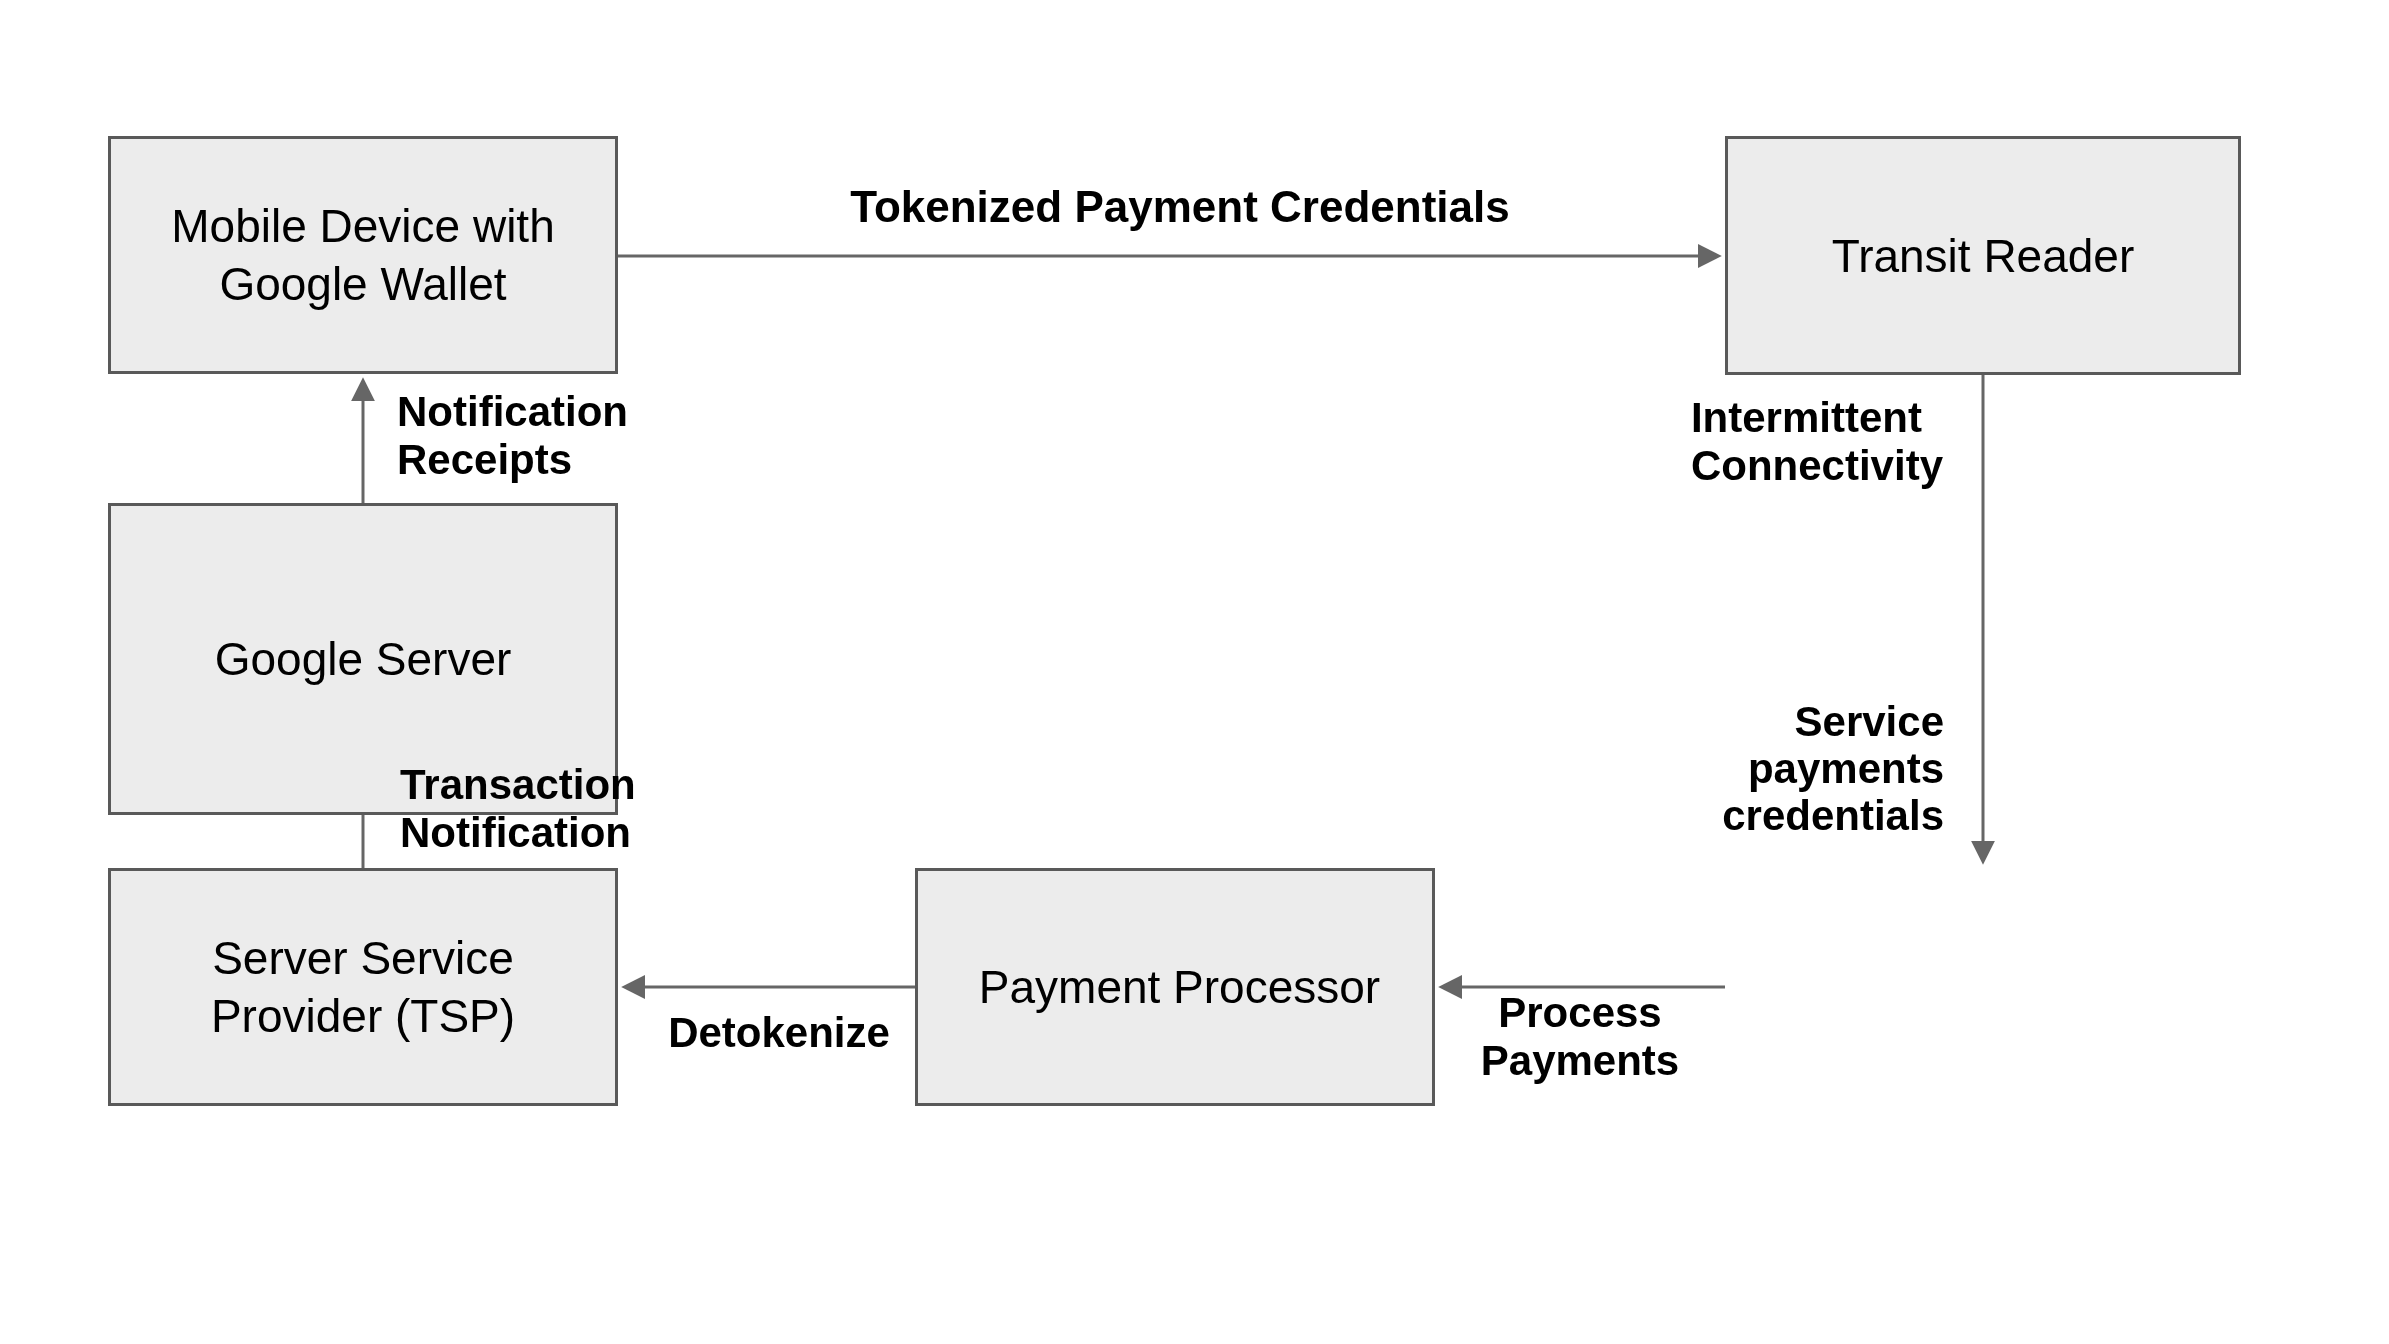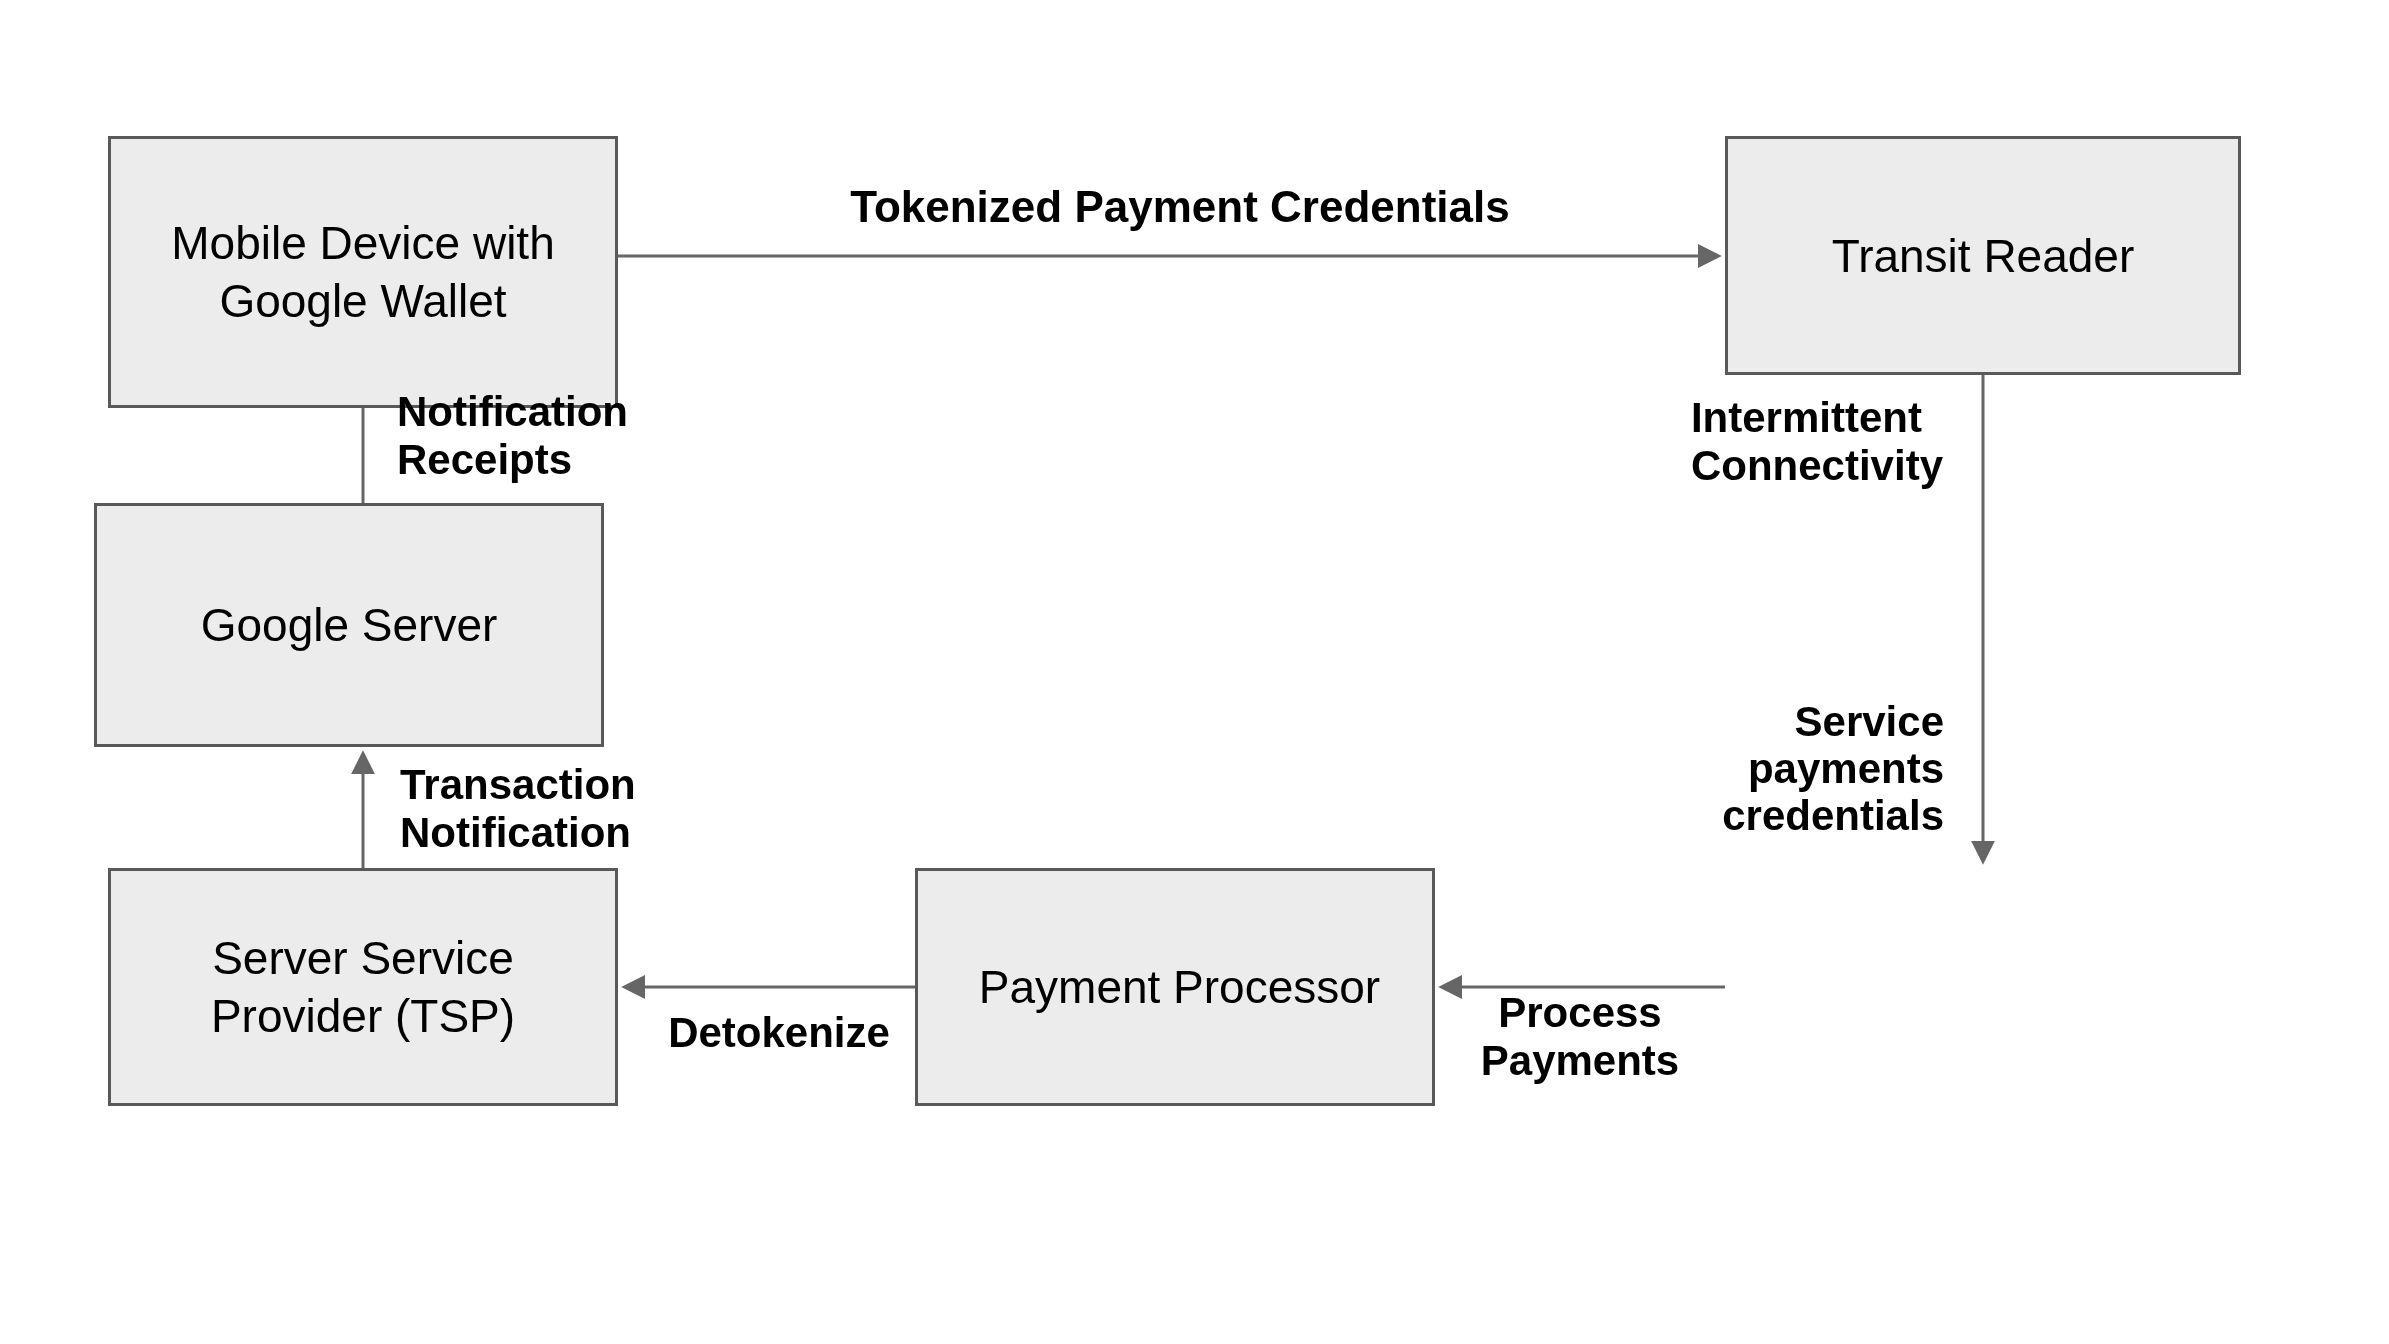--- a/index.html
+++ b/index.html
@@ -27,23 +27,23 @@
     align-items:center;
     justify-content:center;
     text-align:center;
   }
   .node .node-label{
     font-size:46px;
     line-height:58px;
     white-space:pre-line;
     color:var(--text);
   }
-  #node-mobile{left:108px;top:136px;width:510px;height:272px;}
+  #node-mobile{left:108px;top:136px;width:510px;height:238px;}
   #node-transit-reader{left:1725px;top:136px;width:516px;height:239px;}
-  #node-google-server{left:94px;top:503px;width:510px;height:244px;}
+  #node-google-server{left:108px;top:503px;width:510px;height:312px;}
   #node-tsp{left:108px;top:868px;width:510px;height:238px;}
   #node-payment-processor{left:915px;top:868px;width:520px;height:238px;padding-left:9px;}
   #node-transit-server{left:1725px;top:868px;width:516px;height:238px;}
 
   .edge-label{
     position:absolute;
     font-weight:bold;
     font-size:42px;
     line-height:48px;
     white-space:pre-line;

